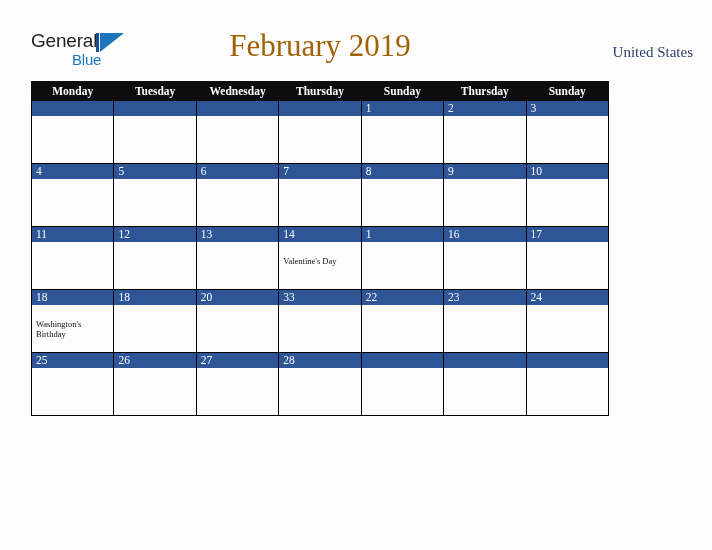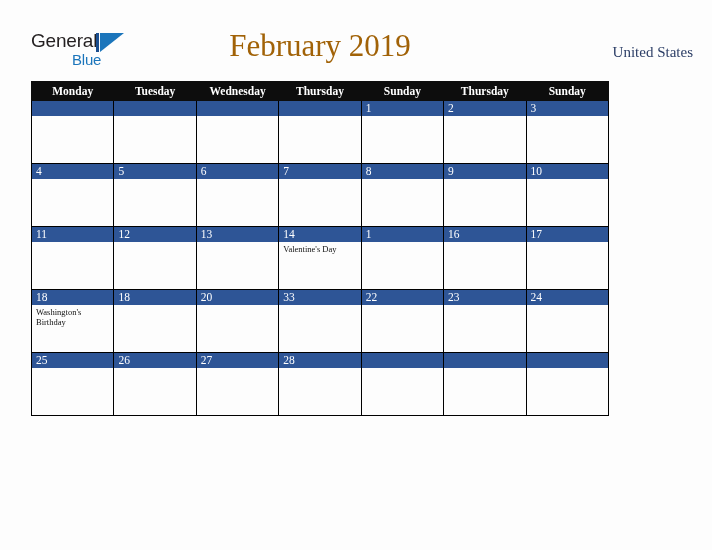--- a/index.html
+++ b/index.html
@@ -147,20 +147,21 @@
   }
   .events {
     padding: 2px 4px 0 4px;
     font-family: "Liberation Serif", serif;
     font-size: 8.5px;
     line-height: 10px;
     color: #111111;
   }
   .event {
     display: block;
+    margin-top: 12px;
   }
 </style>
 </head>
 <body>
 
 <div class="page">
 
   <div class="top-bar">
 
     <div class="logo">

